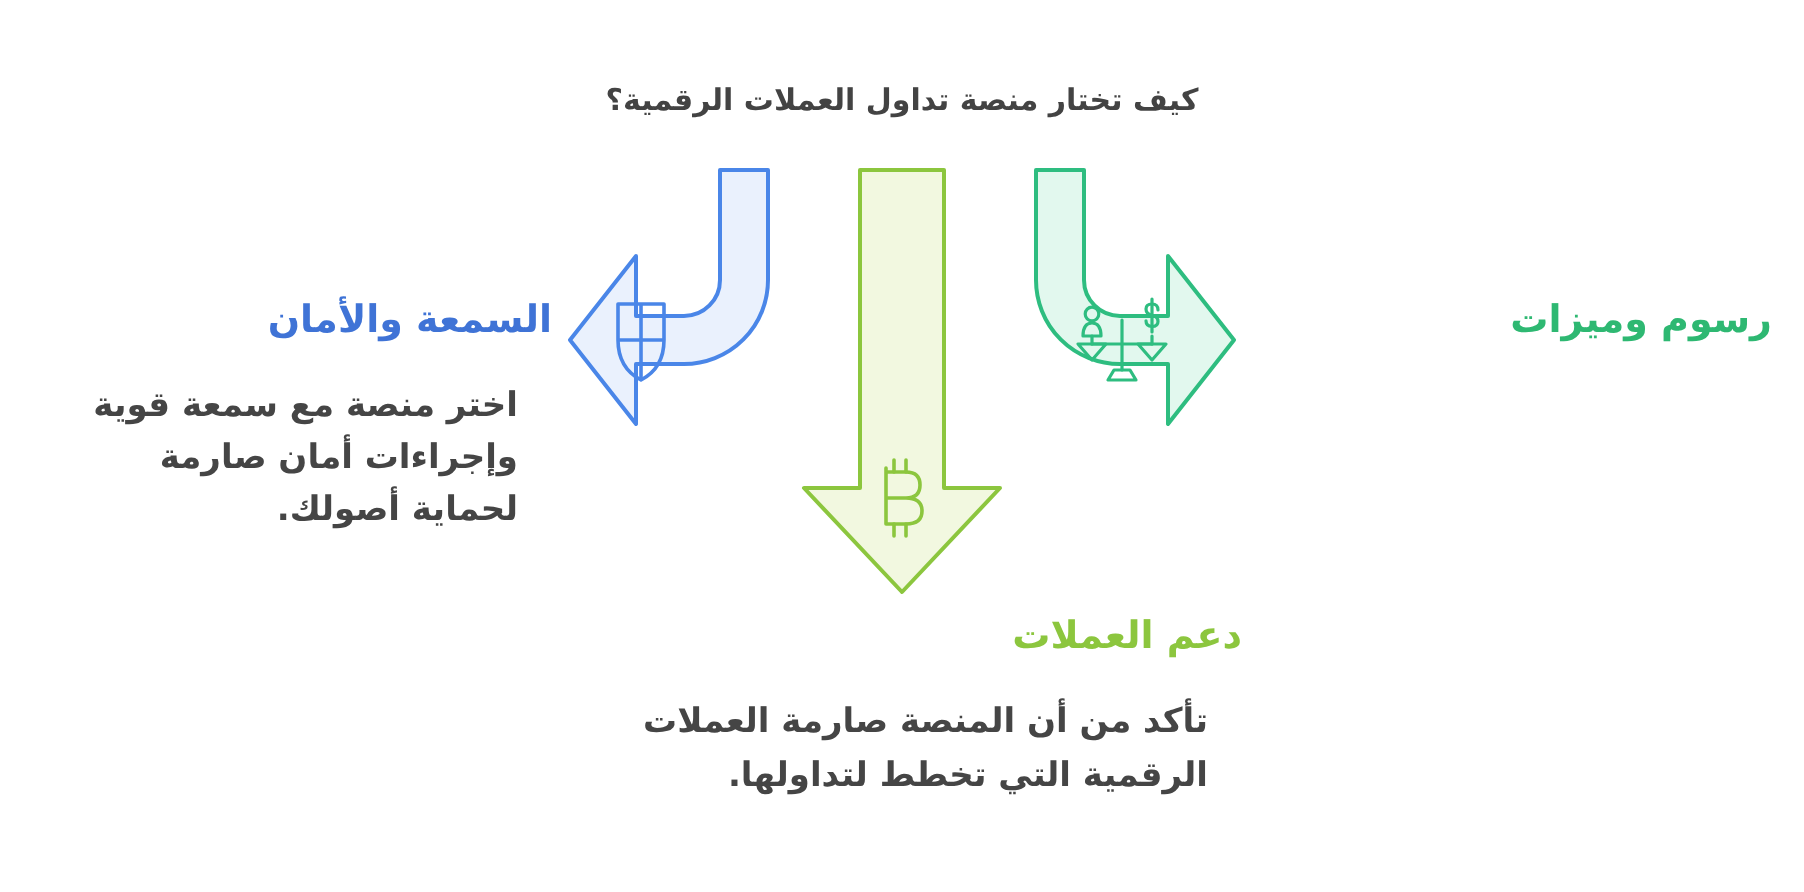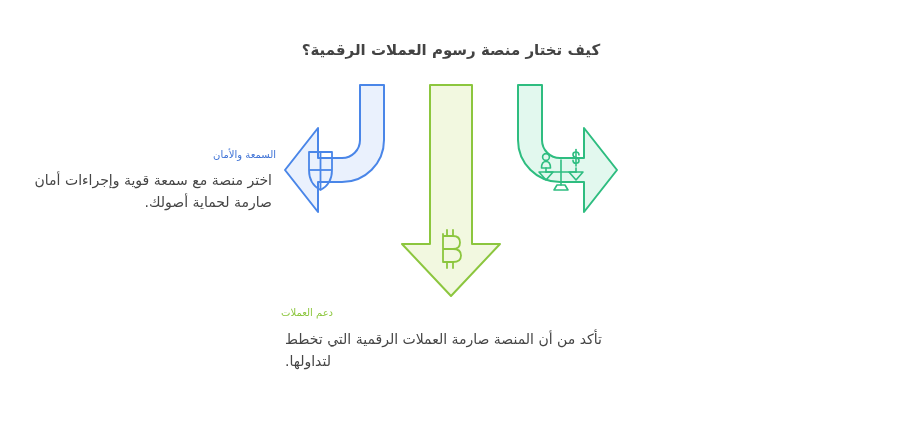--- a/index.html
+++ b/index.html
@@ -44,31 +44,31 @@
     line-height: 1.35;
     direction: rtl;
   }
 
   
   .branch {
     position: absolute;
     direction: rtl;
   }
   .branch-heading {
-    font-size: 10px;
-    font-weight: normal;
+    font-size: 19px;
+    font-weight: bold;
     line-height: 1.3;
     margin: 0 0 9px 0;
   }
   .branch-body {
-    font-size: 14px;
-    font-weight: normal;
+    font-size: 17px;
+    font-weight: bold;
     color: #454545;
     line-height: 1.55;
-    margin: 4px;
+    margin: 17px;
   }
 
   
   #branch-left {
     left: 14px;
     top: 148px;
     width: 262px;
     text-align: right;
   }
   #branch-left .branch-heading { color: #3f73d6; }
@@ -80,21 +80,21 @@
     width: 266px;
     text-align: right;
   }
   #branch-right .branch-heading { color: #2eb872; }
 
   
   #branch-bottom {
     left: 281px;
     top: 306px;
     width: 340px;
-    text-align: left;
+    text-align: right;
   }
   #branch-bottom .branch-heading { color: #8cc63e; }
   #branch-bottom .branch-body { line-height: 1.6; }
 </style>
 </head>
 <body>
 
 <div id="canvas">
 
   <svg class="svg-layer" viewBox="0 0 902 446">
@@ -170,28 +170,29 @@
     <g fill="none" stroke="#8cc63e" stroke-width="1.8" stroke-linejoin="round" stroke-linecap="round">
       <path d="M 443,234 L 443,262 L 453,262 Q 461,262 461,255.5 Q 461,249 453,249
                L 443,249 L 453,249 Q 460,249 460,242.5 Q 460,236 453,236 L 443,236"></path>
       <line x1="447" y1="230" x2="447" y2="236"></line>
       <line x1="453" y1="230" x2="453" y2="236"></line>
       <line x1="447" y1="262" x2="447" y2="268"></line>
       <line x1="453" y1="262" x2="453" y2="268"></line>
     </g>
   </svg>
 
-  <div id="title">كيف تختار منصة رسوم العملات الرقمية؟</div>
+  <div id="title">كيف تختار منصة تداول العملات الرقمية؟</div>
 
   <div class="branch" id="branch-left">
     <p class="branch-heading">السمعة والأمان</p>
     <p class="branch-body">اختر منصة مع سمعة قوية وإجراءات أمان صارمة لحماية أصولك.</p>
   </div>
 
   <div class="branch" id="branch-right">
+    <p class="branch-heading">رسوم وميزات</p>
   </div>
 
   <div class="branch" id="branch-bottom">
     <p class="branch-heading">دعم العملات</p>
     <p class="branch-body">تأكد من أن المنصة صارمة العملات الرقمية التي تخطط لتداولها.</p>
   </div>
 
 </div>
 
 </body></html>

